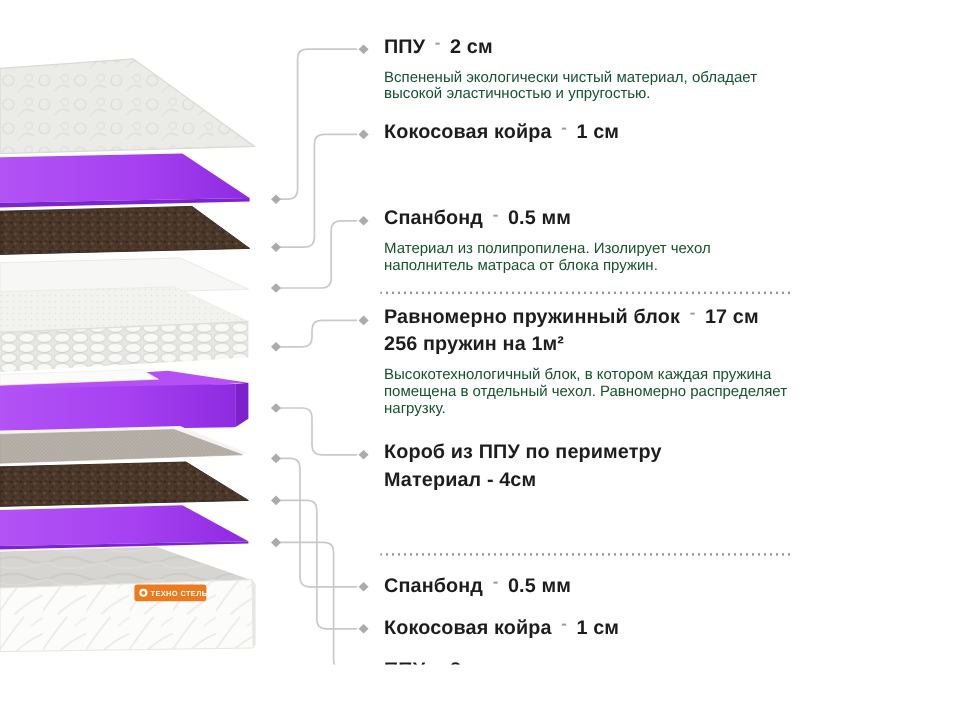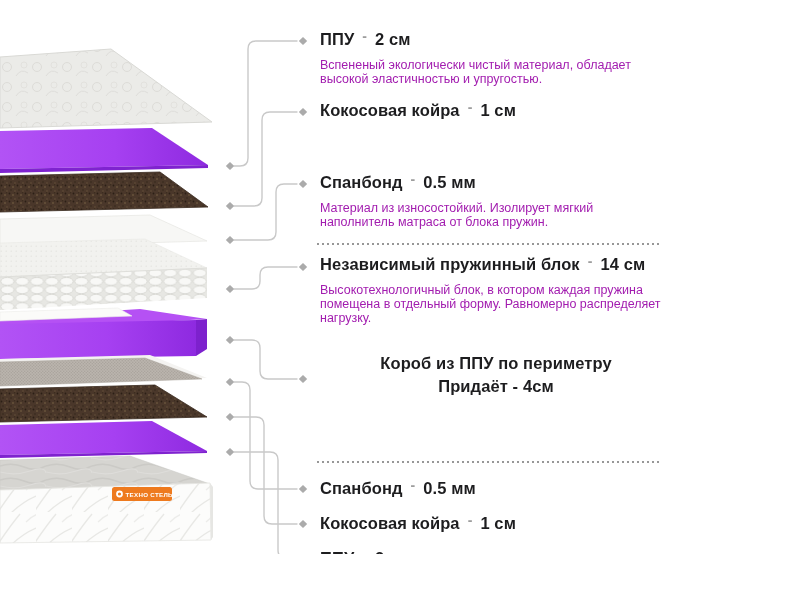--- a/index.html
+++ b/index.html
@@ -4,26 +4,26 @@
 <style>
   html,body{margin:0;padding:0;background:#ffffff;}
   .stage{position:relative;width:800px;height:554px;overflow:hidden;background:#fff;
          font-family:"Liberation Sans","DejaVu Sans",sans-serif;}
   .diagram-svg{position:absolute;left:0;top:0;width:800px;height:600px;}
   .sec{position:absolute;left:320px;width:352px;}
   .h{font-size:16.5px;font-weight:700;color:#1d1d1f;letter-spacing:.1px;line-height:22px;}
   .h .dash{display:inline-block;transform:translateY(-4px);color:#9d9d9d;font-weight:600;
            font-size:14px;margin:0 8px;}
   .h2line{margin-top:1px;}
-  .d{margin-top:7px;font-size:12.5px;line-height:14px;color:#a21caf;width:348px;}
+  .d{margin-top:7px;font-size:12.5px;line-height:14px;color:#14532d;width:348px;}
   .divider{position:absolute;left:317px;width:343px;height:2px;
            background:repeating-linear-gradient(90deg,#979797 0 1.6px,transparent 1.6px 5px);}
   
   #sec1{top:28px;} #sec2{top:99px;} #sec3{top:171px;}
-  #sec4{top:253px;} #sec5{top:352px;text-align:center;}
+  #sec4{top:253px;} #sec5{top:366px;}
   #sec6{top:477px;} #sec7{top:512px;} #sec8{top:547px;}
   #divider1{top:243px;} #divider2{top:461px;}
 </style>
 </head>
 <body>
 
 <div class="stage">
 
   <svg class="diagram-svg" viewBox="0 0 800 600" aria-hidden="true">
     <defs>
@@ -162,33 +162,34 @@
     <div class="h"><span>ППУ</span><span class="dash">-</span><span>2 см</span></div>
     <div class="d">Вспененый экологически чистый материал, обладает высокой эластичностью и упругостью.</div>
   </div>
 
   <div class="sec" id="sec2">
     <div class="h"><span>Кокосовая койра</span><span class="dash">-</span><span>1 см</span></div>
   </div>
 
   <div class="sec" id="sec3">
     <div class="h"><span>Спанбонд</span><span class="dash">-</span><span>0.5 мм</span></div>
-    <div class="d">Материал из износостойкий. Изолирует мягкий наполнитель матраса от блока пружин.</div>
+    <div class="d">Материал из полипропилена. Изолирует чехол наполнитель матраса от блока пружин.</div>
   </div>
 
   <div class="divider" id="divider1"></div>
 
   <div class="sec" id="sec4">
-    <div class="h"><span>Независимый пружинный блок</span><span class="dash">-</span><span>14 см</span></div>
-    <div class="d">Высокотехнологичный блок, в котором каждая пружина помещена в отдельный форму. Равномерно распределяет нагрузку.</div>
+    <div class="h"><span>Равномерно пружинный блок</span><span class="dash">-</span><span>17 см</span></div>
+    <div class="h h2line">256 пружин на 1м²</div>
+    <div class="d">Высокотехнологичный блок, в котором каждая пружина помещена в отдельный чехол. Равномерно распределяет нагрузку.</div>
   </div>
 
   <div class="sec" id="sec5">
     <div class="h">Короб из ППУ по периметру</div>
-    <div class="h h2line">Придаёт - 4см</div>
+    <div class="h h2line">Материал - 4см</div>
   </div>
 
   <div class="divider" id="divider2"></div>
 
   <div class="sec" id="sec6">
     <div class="h"><span>Спанбонд</span><span class="dash">-</span><span>0.5 мм</span></div>
   </div>
 
   <div class="sec" id="sec7">
     <div class="h"><span>Кокосовая койра</span><span class="dash">-</span><span>1 см</span></div>

